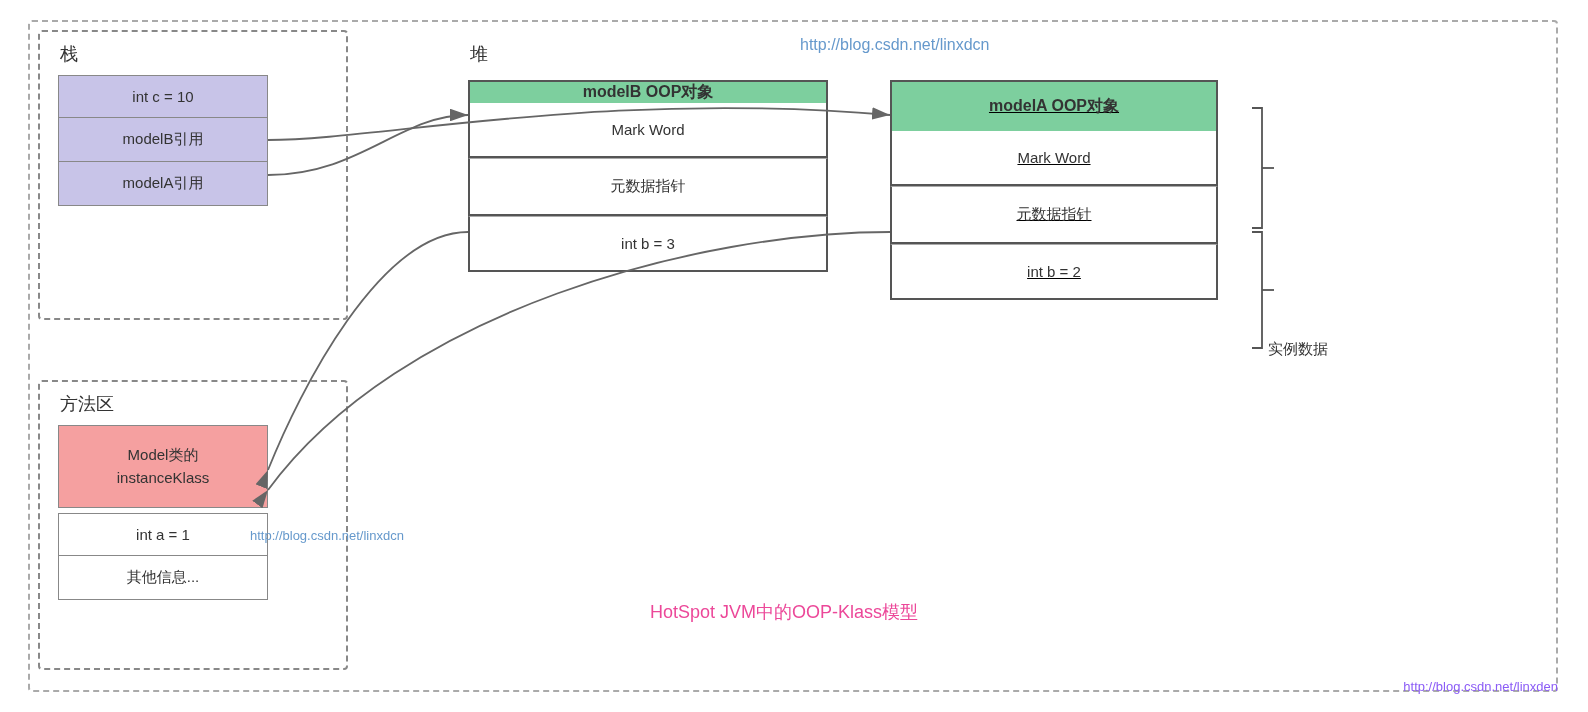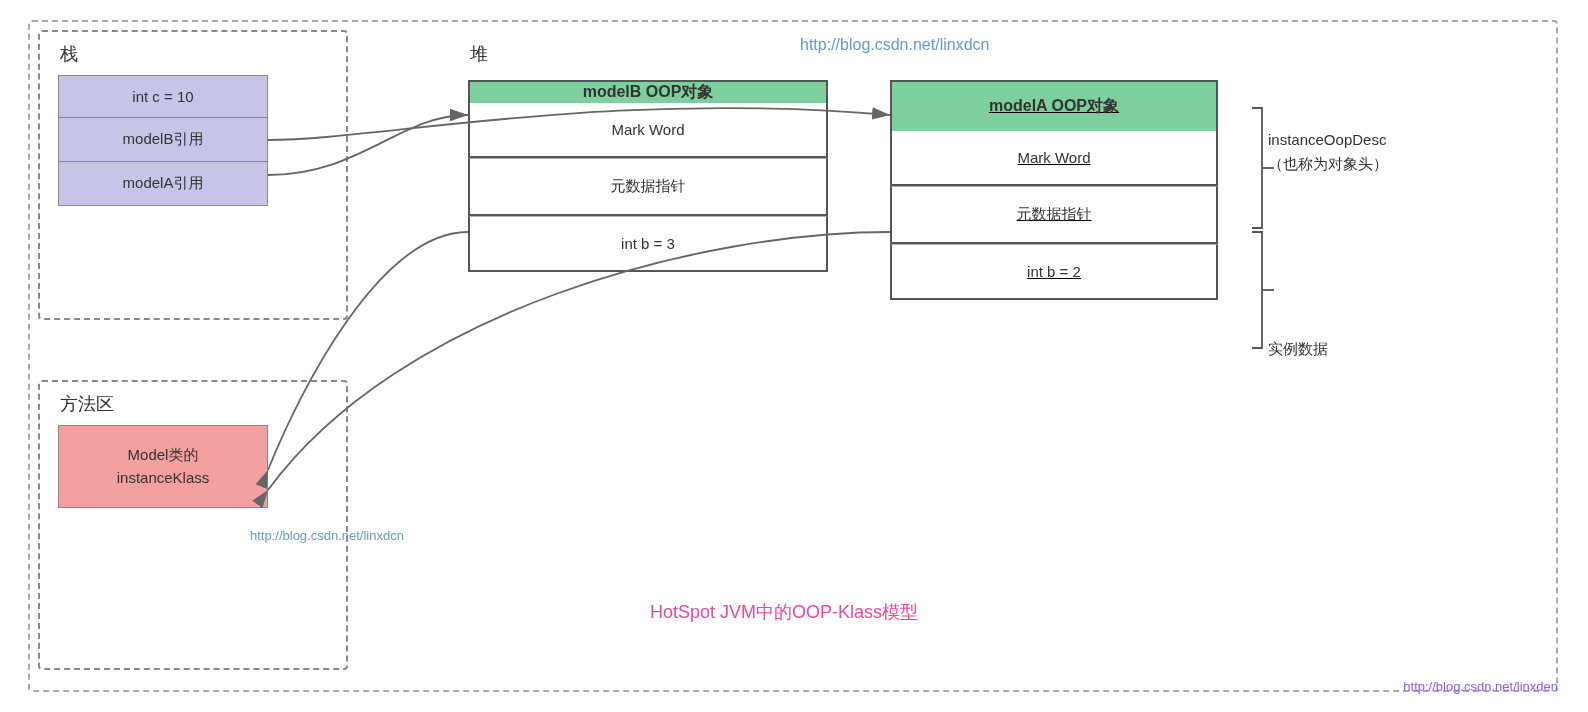--- a/index.html
+++ b/index.html
@@ -263,20 +263,24 @@
     <div class="stack-item">modelB引用</div>
     <div class="stack-item">modelA引用</div>
   </div>
 
   <div class="method-section"></div>
   <span class="method-label">方法区</span>
   <div class="method-klass">
     <span style="white-space:pre-line;">Model类的
 instanceKlass</span>
   </div>
+  <div class="method-items">
+    <div class="method-item">int a = 1</div>
+    <div class="method-item">其他信息...</div>
+  </div>
 
   <span class="url-method">http://blog.csdn.net/linxdcn</span>
 
   <span class="heap-label">堆</span>
 
   <span class="url-top">http://blog.csdn.net/linxdcn</span>
 
   <div class="modelb-box">
     <div class="modelb-header">modelB OOP对象</div>
     <div class="modelb-row">Mark Word</div>
@@ -284,24 +288,20 @@
     <div class="modelb-row">int b = 3</div>
   </div>
 
   <div class="modela-box">
     <div class="modela-header">modelA OOP对象</div>
     <div class="modela-row">Mark Word</div>
     <div class="modela-row">元数据指针</div>
     <div class="modela-row">int b = 2</div>
   </div>
 
-  <div class="instance-oop-label">
-    <span style="white-space:pre-line;">instanceOopDesc
-（也称为对象头）</span>
-  </div>
   <div class="instance-data-label">实例数据</div>
 
   <div class="hotspot-label">HotSpot JVM中的OOP-Klass模型</div>
 
   <div class="url-bottom-right">http://blog.csdn.net/linxden</div>
 
   <svg class="arrows-svg" xmlns="http://www.w3.org/2000/svg">
     <defs>
       <marker id="arrowhead" markerWidth="10" markerHeight="7" refX="10" refY="3.5" orient="auto">
         <polygon points="0 0, 10 3.5, 0 7" fill="#666"></polygon>

